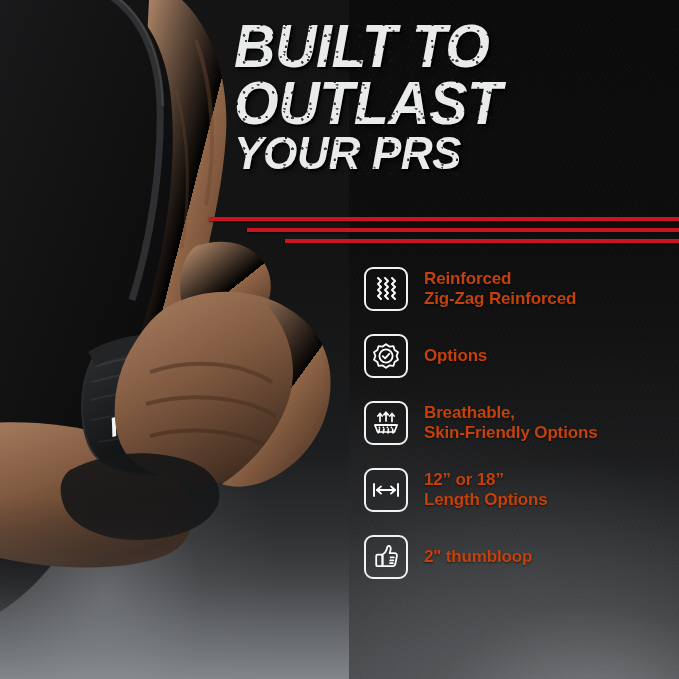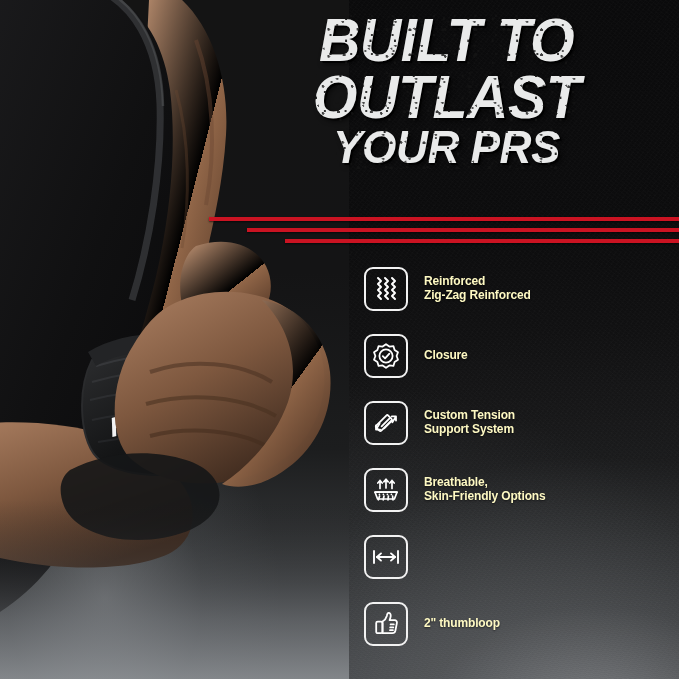--- a/index.html
+++ b/index.html
@@ -40,23 +40,23 @@
     position:absolute;inset:0;
     background:
       radial-gradient(70% 45% at 30% 88%, rgba(190,194,198,0.42) 0%, rgba(110,114,118,0.18) 40%, rgba(0,0,0,0) 72%),
       linear-gradient(180deg,#141414 0%,#141415 40%,#1c1d1e 66%,#3a3c3e 86%,#5d6063 100%);
   }
   .photo svg{position:absolute;left:0;top:0;}
 
   
   .headline{
     position:absolute;
-    right:20px;top:12px;
+    right:20px;top:18px;
     width:452px;
-    text-align:center;
+    text-align:left;
   }
   .hl-line{
     display:block;
     color:#e9eaea;
     font-family:"Liberation Sans", sans-serif;
     font-weight:bold;
     font-style:italic;
     letter-spacing:-0.5px;
     line-height:0.93;
     text-shadow:2px 2px 0 rgba(0,0,0,0.85), 3px 3px 5px rgba(0,0,0,0.6);
@@ -118,23 +118,23 @@
   .f-icon{
     flex:0 0 auto;
     width:44px;height:44px;
     border:2px solid #f2f2f2;
     border-radius:9px;
     display:flex;align-items:center;justify-content:center;
     box-sizing:border-box;
   }
   .f-icon svg{display:block;}
   .f-text{
-    color:#fef9c3;
+    color:#c2410c;
     font-weight:bold;
-    font-size:12px;
+    font-size:17px;
     line-height:1.16;
     letter-spacing:-0.15px;
     text-shadow:0 1px 2px rgba(0,0,0,.55);
   }
   .f-text span{display:block;}
 </style>
 </head>
 <body>
 
 <div id="stage">
@@ -289,39 +289,24 @@
 
     <div class="feature">
       <div class="f-icon">
         <svg width="28" height="28" viewBox="0 0 28 28" fill="none" stroke="#ffffff" stroke-width="1.8" stroke-linecap="round" stroke-linejoin="round">
           <path d="M14,2.2 L17.4,4.6 L21.4,4.1 L22.6,8 L26,10.2 L24.6,14 L26,17.8 L22.6,20 L21.4,23.9 L17.4,23.4 L14,25.8 L10.6,23.4 L6.6,23.9 L5.4,20 L2,17.8 L3.4,14 L2,10.2 L5.4,8 L6.6,4.1 L10.6,4.6 Z"></path>
           <circle cx="14" cy="14" r="6.6"></circle>
           <path d="M10.8,14.1 L13.1,16.4 L17.4,11.6"></path>
         </svg>
       </div>
       <div class="f-text">
-        <span>Closure</span>
-      </div>
-    </div>
-
-    <div class="feature">
-      <div class="f-icon">
-        <svg width="28" height="28" viewBox="0 0 28 28" fill="none" stroke="#ffffff" stroke-width="1.8" stroke-linecap="round" stroke-linejoin="round">
-          <rect x="8.2" y="5.6" width="7.2" height="17" rx="1.4" transform="rotate(45 11.8 14.1)"></rect>
-          <path d="M7.6,14.6 L4,20.6 M4,20.6 L8.2,20.6 M4,20.6 L4,16.4"></path>
-          <path d="M20.4,13.4 L24,7.4 M24,7.4 L19.8,7.4 M24,7.4 L24,11.6"></path>
-          <path d="M9.6,17.4 L17.6,9.4"></path>
-          <path d="M12.2,19.4 L20.2,11.4"></path>
-        </svg>
-      </div>
-      <div class="f-text">
-        <span>Custom Tension</span>
-        <span>Support System</span>
-      </div>
-    </div>
+        <span>Options</span>
+      </div>
+    </div>
+
 
     <div class="feature">
       <div class="f-icon">
         <svg width="30" height="28" viewBox="0 0 30 28" fill="none" stroke="#ffffff" stroke-width="1.7" stroke-linecap="round" stroke-linejoin="round">
           <path d="M9,12.5 L9,4.5 M9,4.5 L6.8,7 M9,4.5 L11.2,7"></path>
           <path d="M15,12 L15,3.4 M15,3.4 L12.8,5.9 M15,3.4 L17.2,5.9"></path>
           <path d="M21,12.5 L21,4.5 M21,4.5 L18.8,7 M21,4.5 L23.2,7"></path>
           <path d="M4,16.2 L26,16.2 L23.4,23 L6.6,23 Z"></path>
           <path d="M4,16.2 L26,16.2"></path>
           <circle cx="8.4" cy="18.4" r="0.85" fill="#ffffff" stroke="none"></circle>
@@ -340,20 +325,24 @@
     <div class="feature">
       <div class="f-icon">
         <svg width="30" height="20" viewBox="0 0 30 20" fill="none" stroke="#ffffff" stroke-width="1.9" stroke-linecap="round" stroke-linejoin="round">
           <path d="M3,4 L3,16"></path>
           <path d="M27,4 L27,16"></path>
           <path d="M6,10 L24,10"></path>
           <path d="M6,10 L10,6.4 M6,10 L10,13.6"></path>
           <path d="M24,10 L20,6.4 M24,10 L20,13.6"></path>
         </svg>
       </div>
+      <div class="f-text">
+        <span>12” or 18”</span>
+        <span>Length Options</span>
+      </div>
     </div>
 
     <div class="feature">
       <div class="f-icon">
         <svg width="28" height="28" viewBox="0 0 28 28" fill="none" stroke="#ffffff" stroke-width="1.8" stroke-linecap="round" stroke-linejoin="round">
           <path d="M10.5,11.6 C12.4,10.4 14.2,8.4 14.8,6 C15.2,4.2 15.2,2.8 16.6,2.8
                    C18.2,2.8 18.9,4.4 18.7,6.2 C18.55,7.6 18.1,9 17.6,10.2
                    L22.6,10.2 C24.2,10.2 25.2,11.4 24.9,12.9
                    L23.4,20.6 C23.1,22.2 21.9,23.2 20.3,23.2 L10.5,23.2 Z"></path>
           <rect x="4.2" y="11.6" width="6.3" height="11.6" rx="1.5"></rect>

